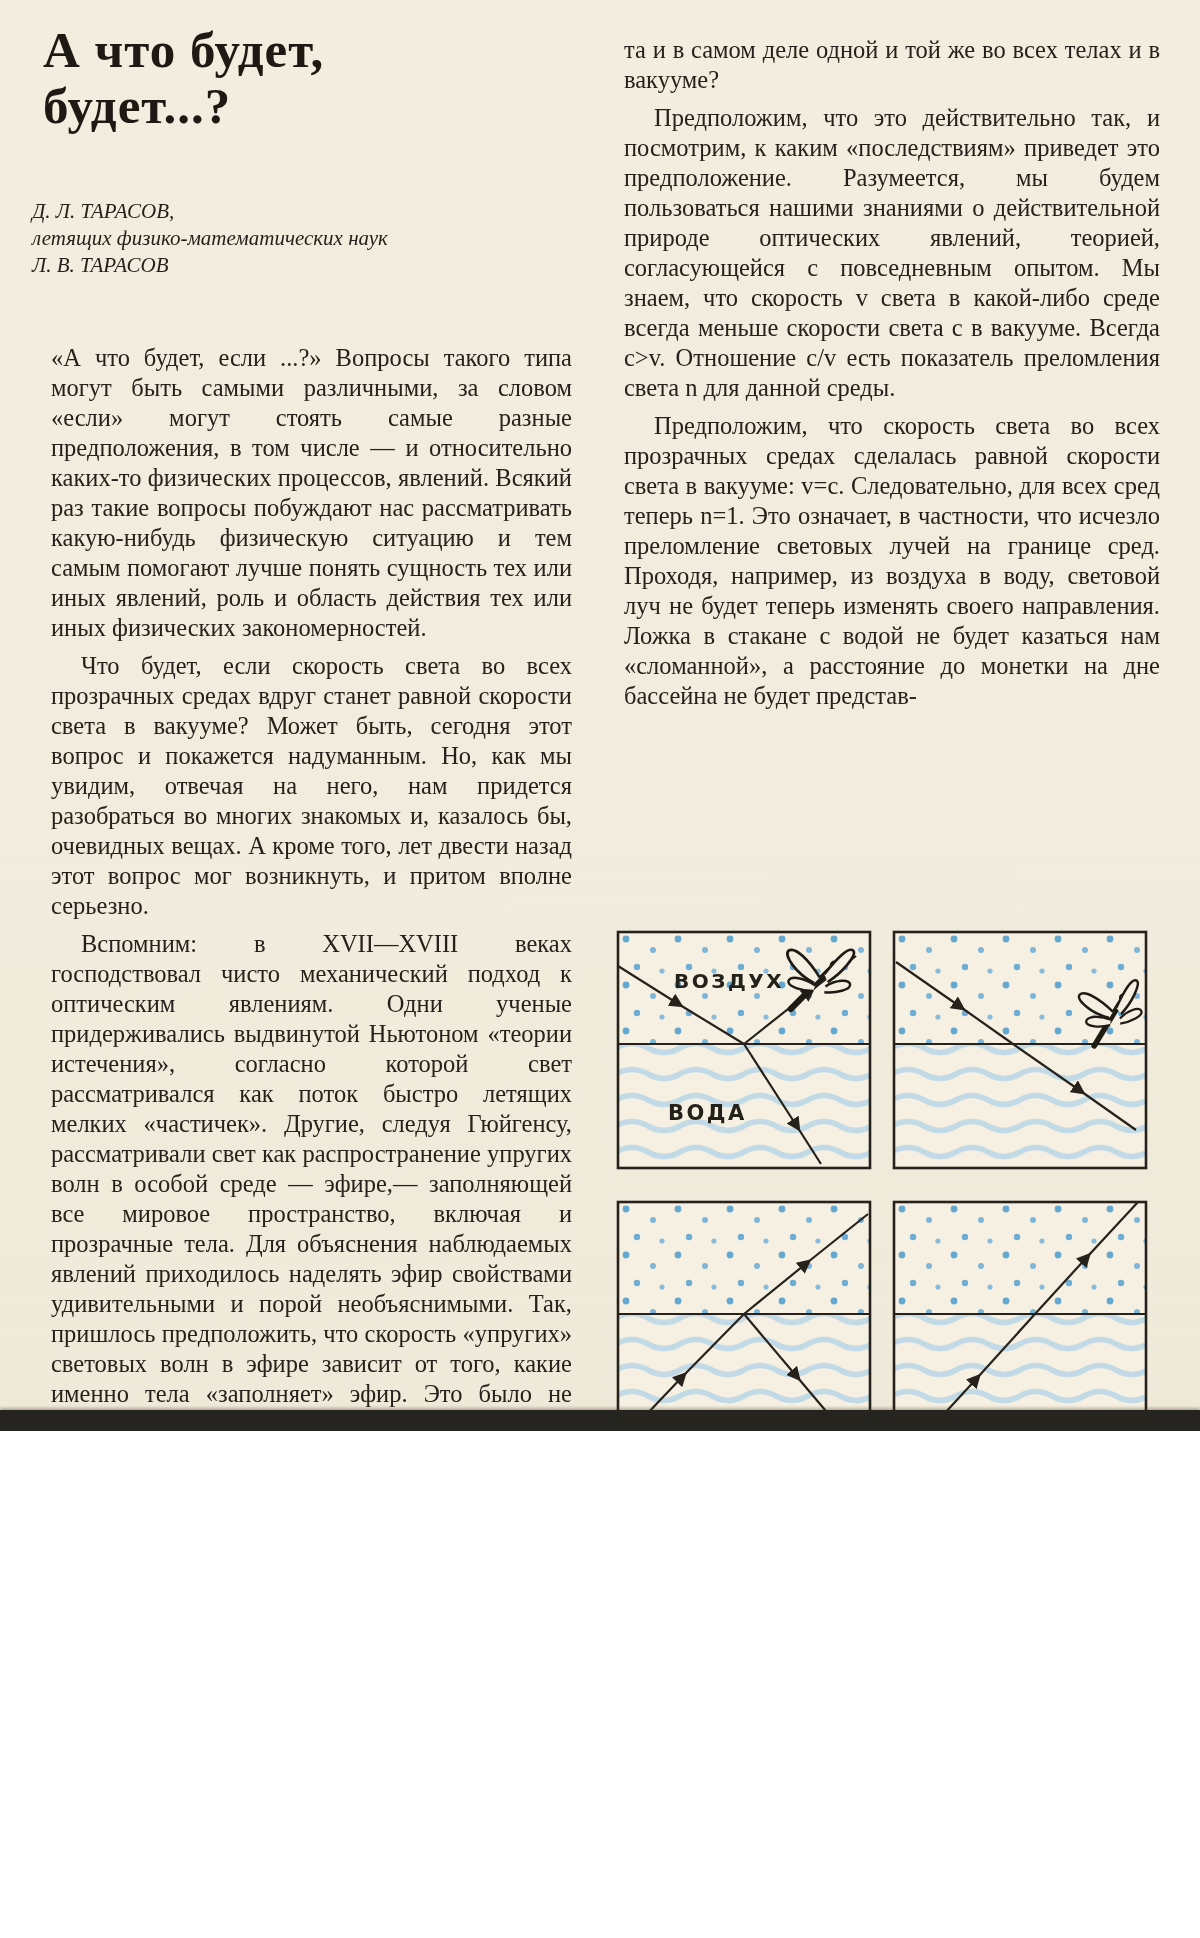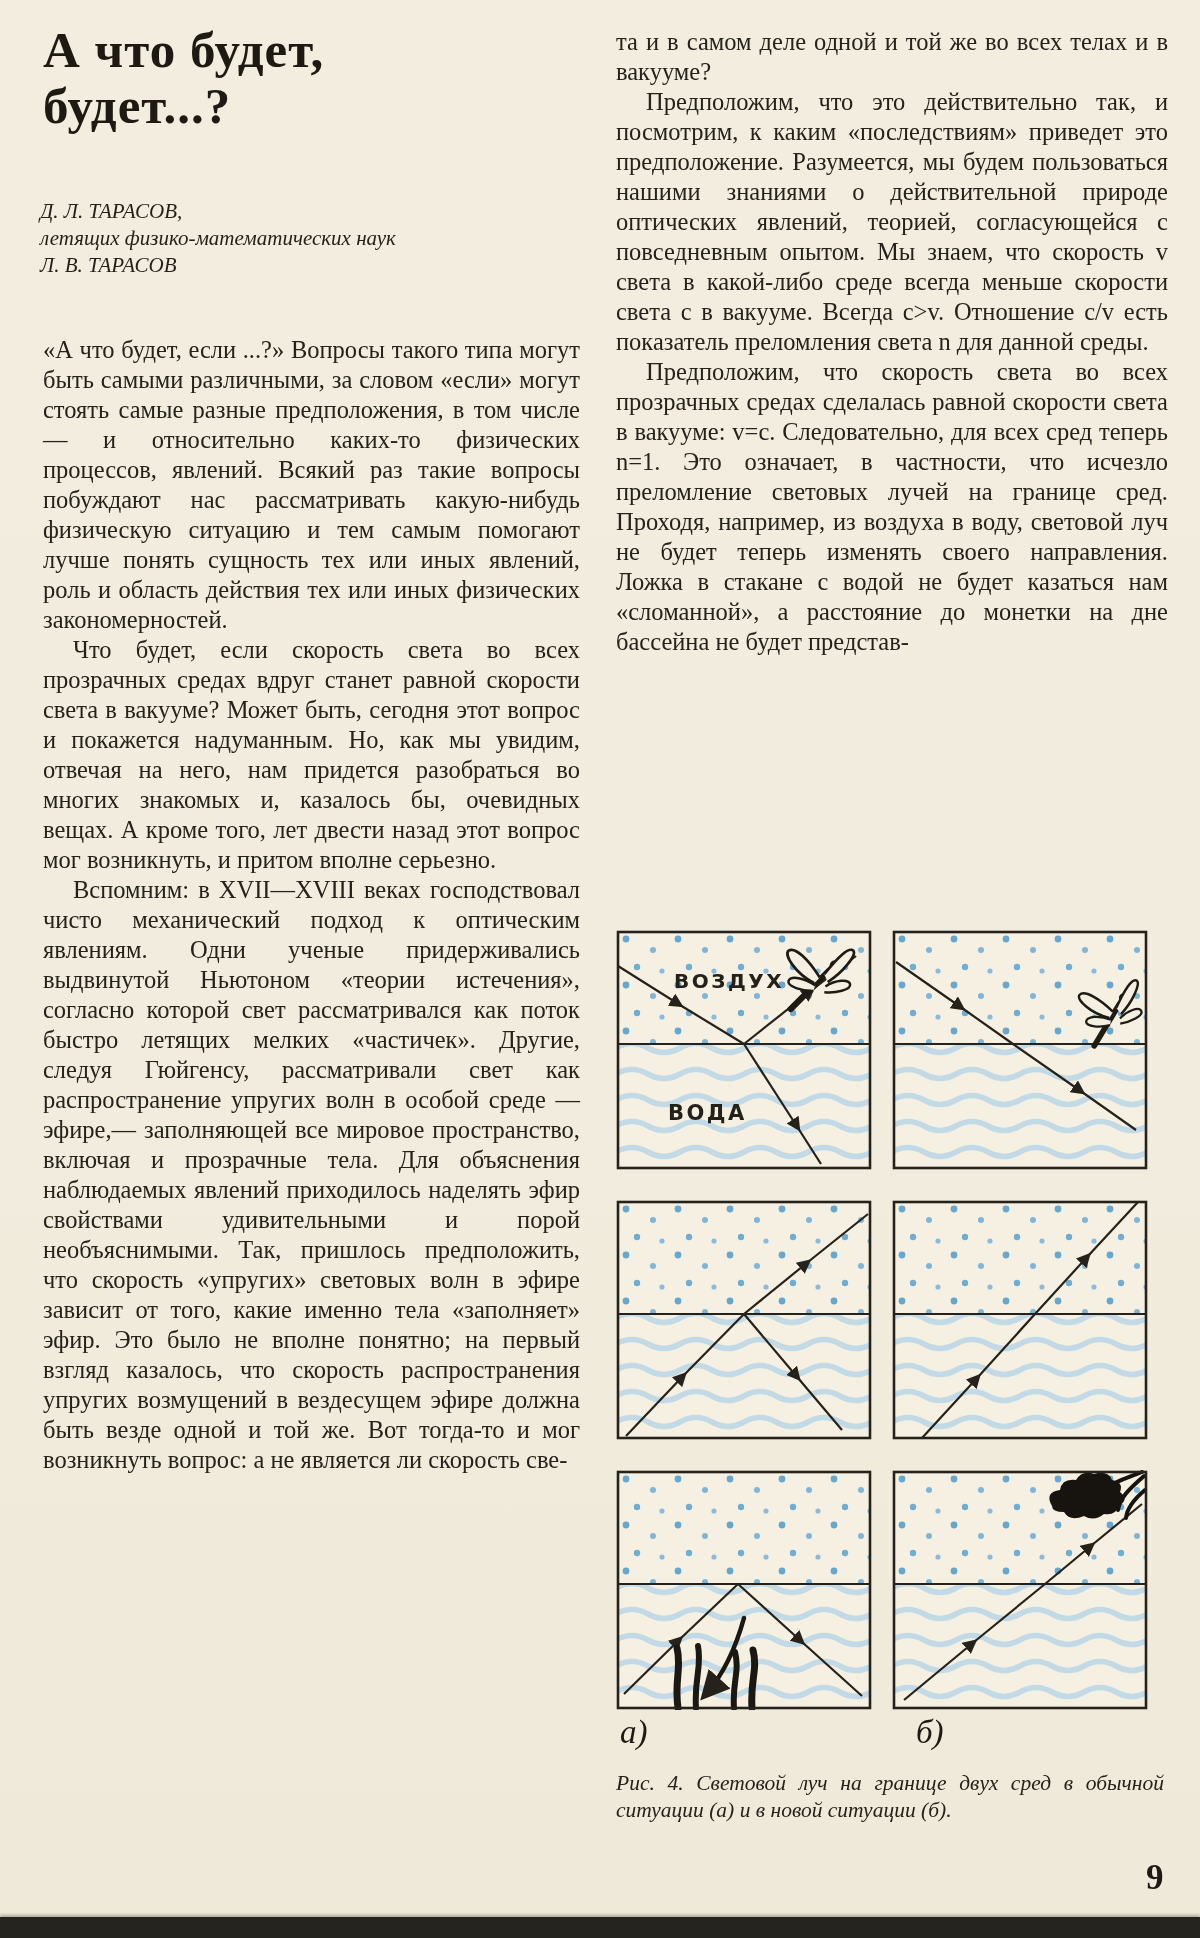--- a/index.html
+++ b/index.html
@@ -1,38 +1,38 @@
 <!DOCTYPE html>
 <html><head>
 <meta charset="utf-8">
 <style>
   html,body{margin:0;padding:0;}
   .page{
     position:relative;
-    width:1200px;height:1938px;
+    width:1200px;height:1431px;
     background:linear-gradient(180deg,#f2eddf 0%,#f1ecdd 55%,#efe9d9 100%);
     font-family:"Liberation Serif", serif;
     color:#26221b;
     overflow:hidden;
   }
   .title{
     position:absolute;left:43px;top:22px;margin:0;
     font-size:51px;font-weight:bold;line-height:1.1;
     letter-spacing:1px;color:#1e1a13;
   }
   .authors{
-    position:absolute;left:40px;top:198px;
+    position:absolute;left:32px;top:198px;
     font-style:italic;font-size:21px;line-height:1.28;color:#241f18;
   }
   .body-col{
     position:absolute;
     font-size:24.5px;line-height:30px;
     text-align:justify;text-justify:inter-word;
   }
-  .body-col p{margin:0;text-indent:30px;}
+  .body-col p{margin:8px;text-indent:30px;}
   .body-col p.np{text-indent:0;}
   .col1{left:43px;top:335px;width:537px;}
   .col2{left:616px;top:27px;width:552px;}
   .fig{position:absolute;left:616px;top:930px;width:552px;margin:0;}
   .fig-grid{display:flex;flex-direction:column;row-gap:30px;}
   .fig-row{display:flex;column-gap:20px;}
   .panel{display:block;}
   .sub-labels{position:relative;height:44px;margin-top:4px;}
   .sub-label{
     position:absolute;top:0;

